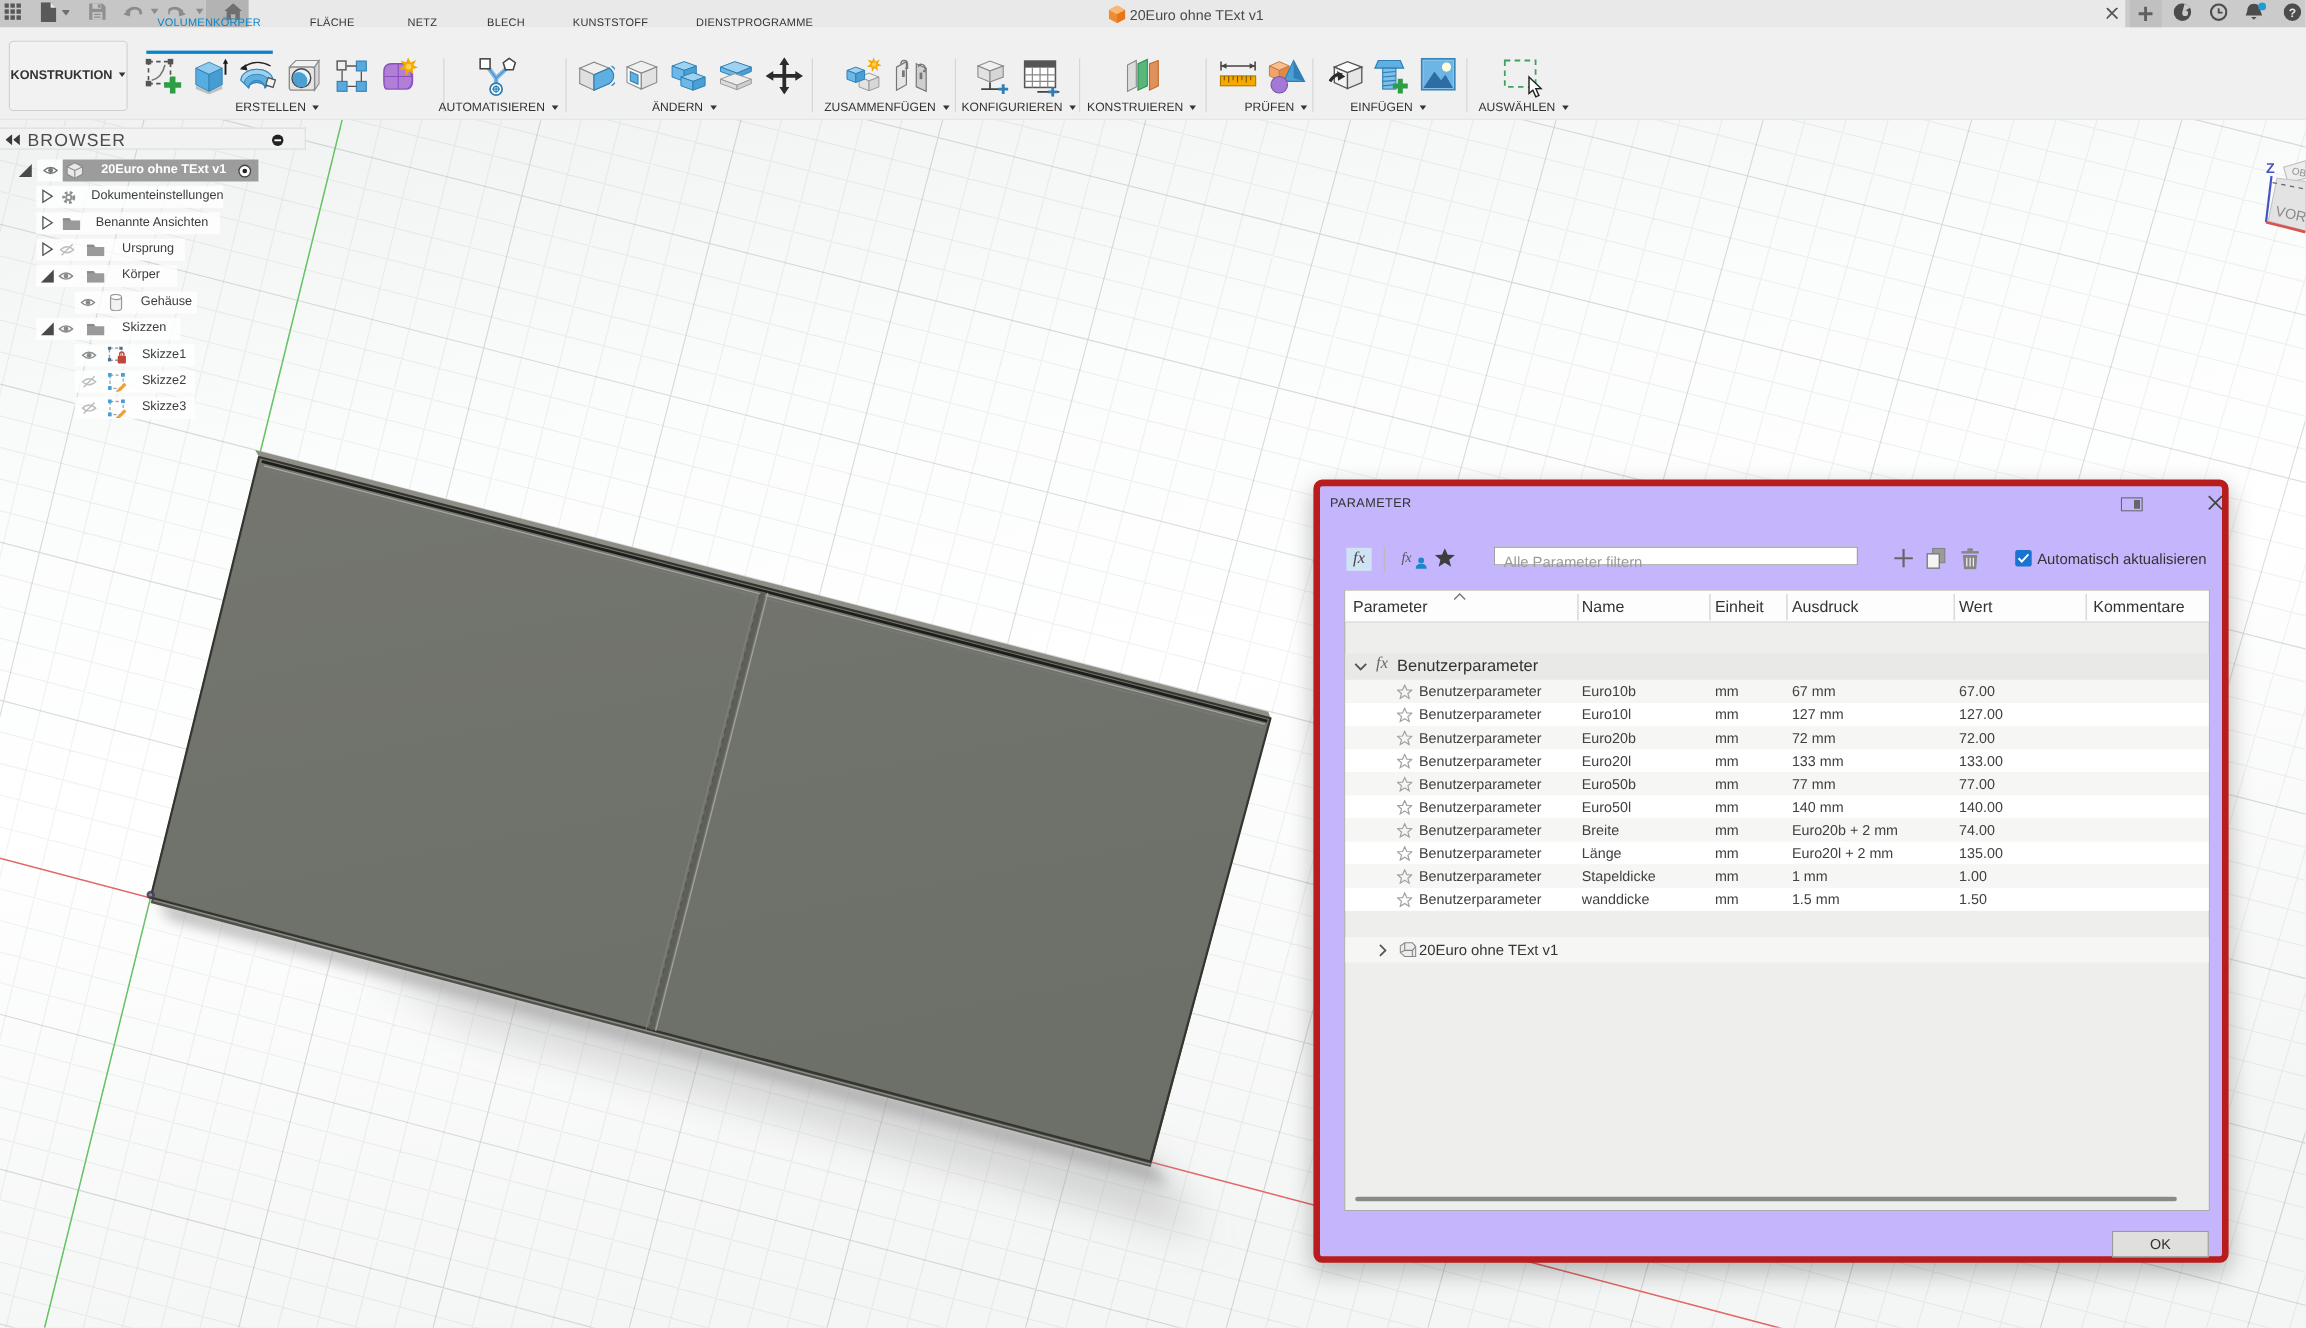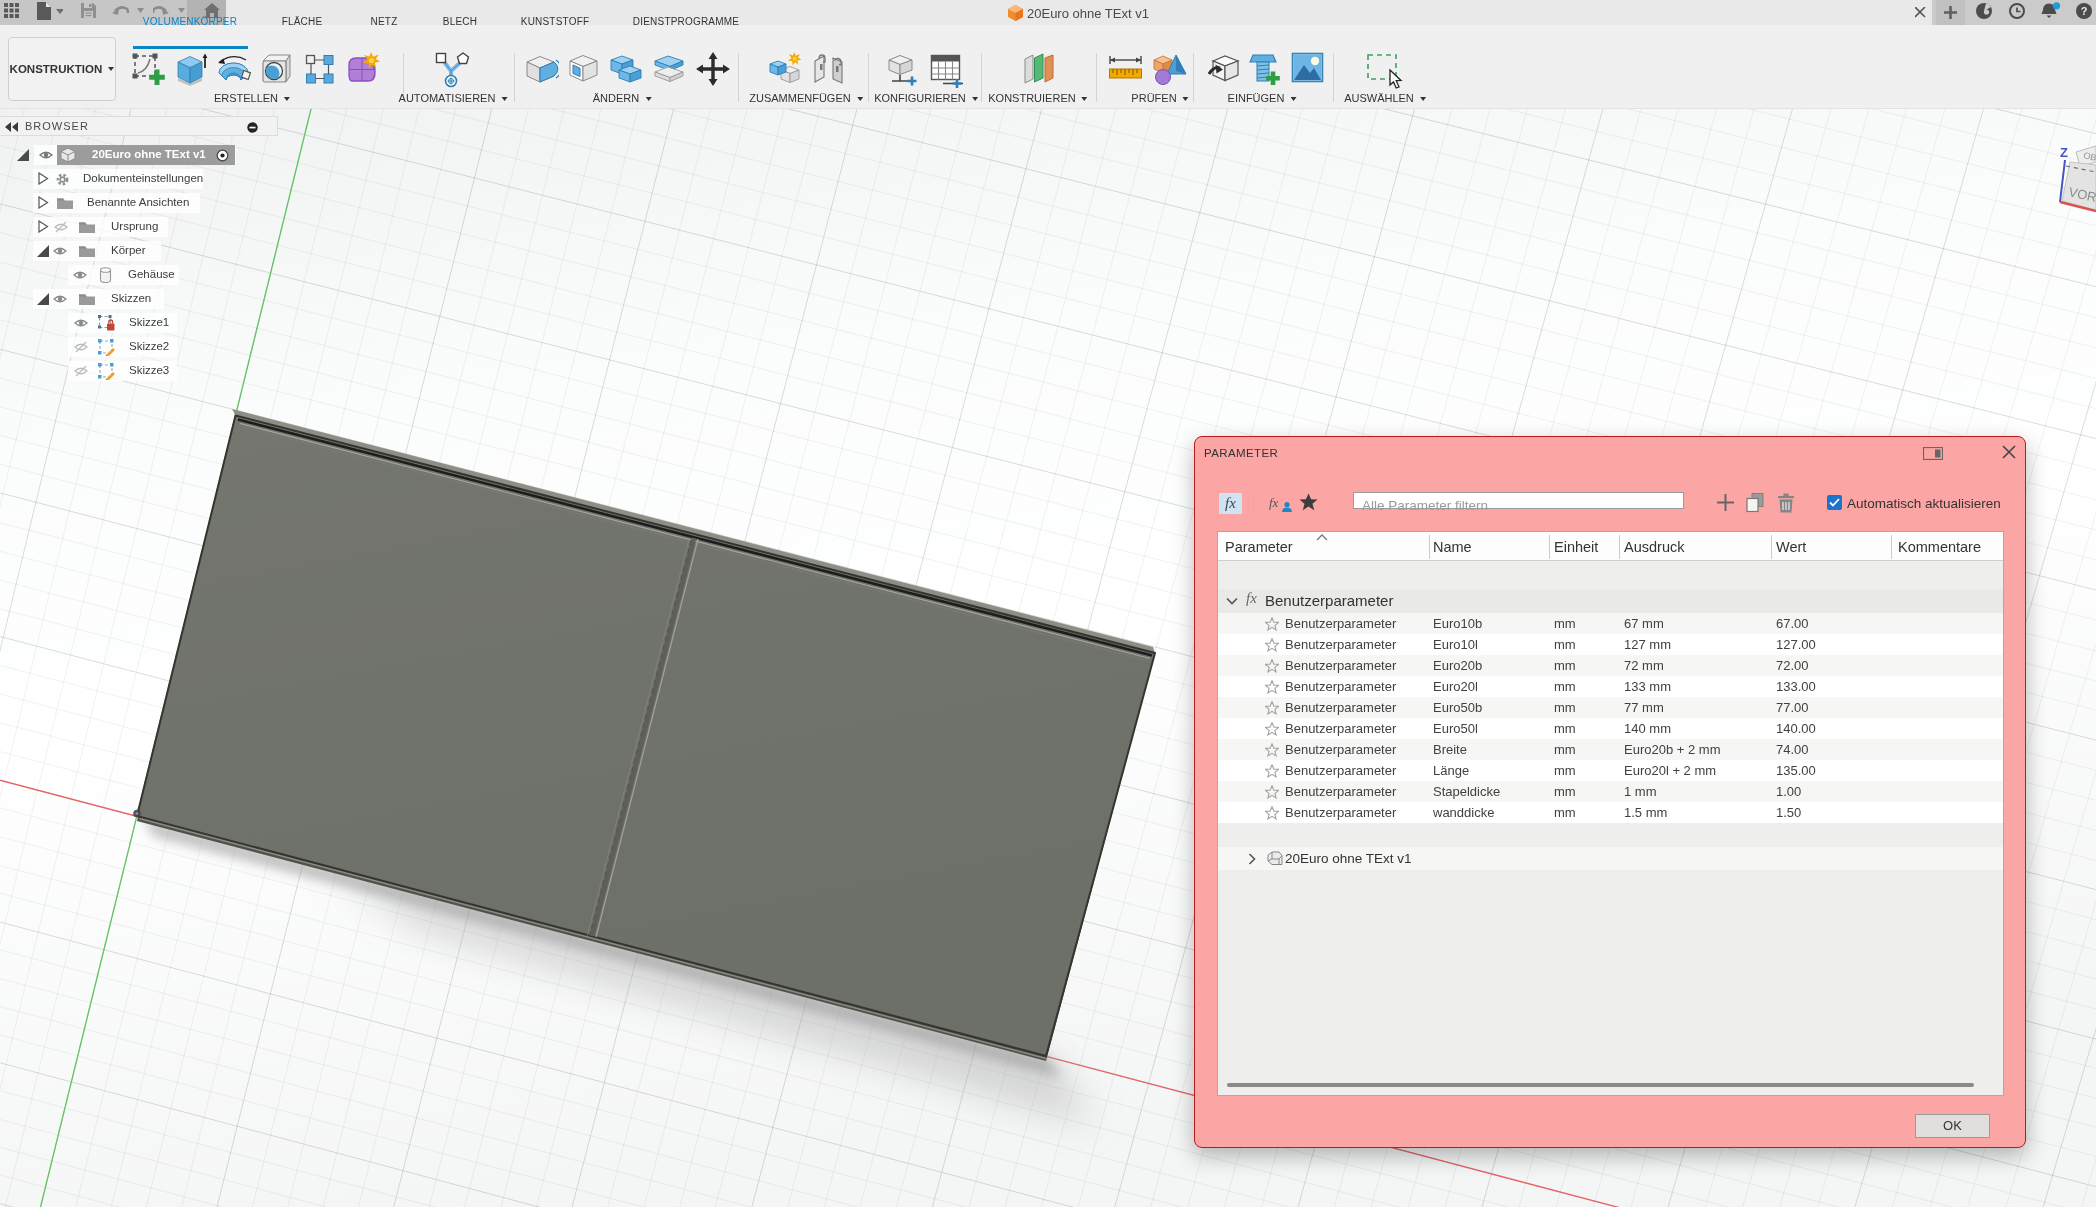--- a/index.html
+++ b/index.html
@@ -11,29 +11,29 @@
 #title-text{position:absolute;left:1027px;top:6px;font-size:13px;color:#4a4a4a}
 #toolbar{position:absolute;left:0;top:25px;width:2096px;height:84px;background:#f0f0f0;border-bottom:1px solid #e3e3e3}
 .tab{position:absolute;top:16px;font-size:10px;color:#333;letter-spacing:.2px;transform:translateX(-50%);white-space:nowrap}
 .tab.active{color:#0a85ca}
 #tab-underline{position:absolute;left:133px;top:46px;width:115px;height:3px;background:#0a85ca}
 #konstr{position:absolute;left:8px;top:37px;width:108px;height:64px;background:#f2f2f2;border:1px solid #cfcfcf;border-radius:4px;font-size:11.5px;font-weight:bold;color:#333;text-align:center;line-height:62px;white-space:nowrap}
 .glabel{position:absolute;top:92px;font-size:11px;color:#333;transform:translateX(-50%);white-space:nowrap}
 .gsep{position:absolute;top:53px;width:1px;height:49px;background:#d4d4d4}
 .ticon{position:absolute;top:52px}
 #browserhead{position:absolute;left:0;top:116px;width:278px;height:20px;background:#f2f2f2;border:1px solid #dcdcdc;border-left:none}
-#browserhead .bt{position:absolute;left:25px;top:3px;font-size:11px;color:#4a4a4a;letter-spacing:1px}
+#browserhead .bt{position:absolute;left:25px;top:3px;font-size:16px;color:#4a4a4a;letter-spacing:1px}
 .brow{position:absolute;height:20px;background:rgba(255,255,255,0.78)}
 .brow .txt{position:absolute;top:3px;font-size:11.5px;color:#3c3c3c;white-space:nowrap}
-#dlg{position:absolute;left:1194px;top:436px;width:832px;height:712px;background:#fca5a5;border:1px solid #b91c1c;border-radius:8px;box-shadow:0 8px 22px rgba(0,0,0,0.28)}
+#dlg{position:absolute;left:1194px;top:436px;width:832px;height:712px;background:#c4b5fd;border:6px solid #b91c1c;border-radius:8px;box-shadow:0 8px 22px rgba(0,0,0,0.28)}
 .dtxt{position:absolute;white-space:nowrap;color:#333}
 #ptable{position:absolute;left:22px;top:94px;width:787px;height:565px;background:#eeeeed;border:1px solid #aaaaa9}
 .prow{position:absolute;left:0;width:785px}
 .cell{position:absolute;top:0;font-size:13px;color:#414141;white-space:nowrap}
-#okbtn{position:absolute;left:720px;top:677px;width:75px;height:24px;background:#e0dfdd;border:1px solid #9a9a98;font-size:13px;color:#333;text-align:center;line-height:22px}
+#okbtn{position:absolute;left:720px;top:677px;width:88px;height:24px;background:#e0dfdd;border:1px solid #9a9a98;font-size:13px;color:#333;text-align:center;line-height:22px}
 </style></head>
 <body>
 <div id="titlebar">
 <div id="tb-left"></div>
     <div id="tb-home"></div>
     <div id="tb-right"></div>
     <div id="tb-plus"></div>
 <svg class="abs" style="left:4px;top:3px" width="16" height="16">
       <g fill="#585858">
         <rect x="0" y="0" width="4" height="4"></rect>

